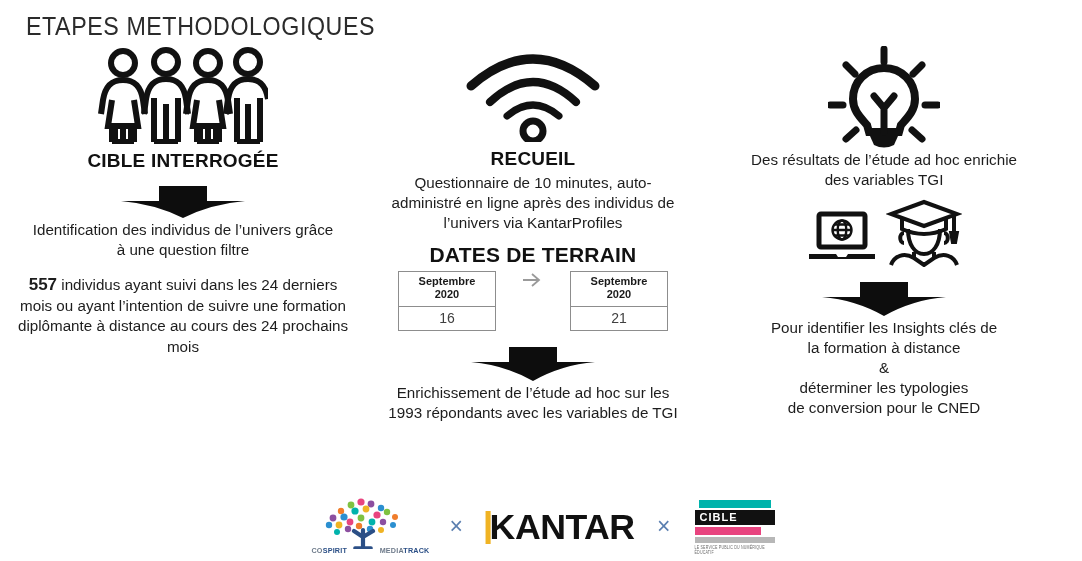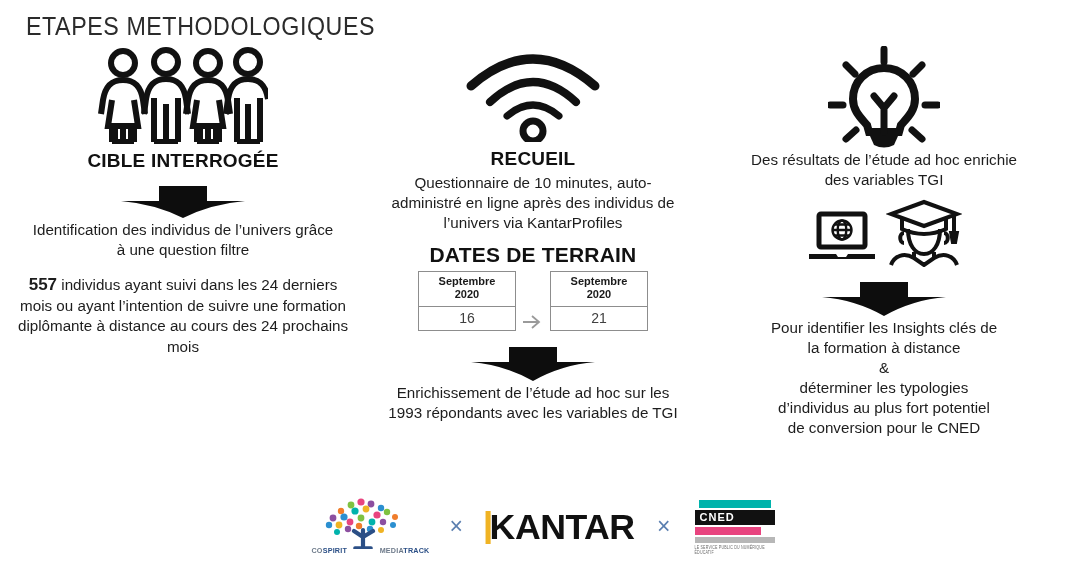--- a/index.html
+++ b/index.html
@@ -61,21 +61,21 @@
 
   
   .arrow{display:block;margin:0 auto;}
 
   
   .dates-head{
     font-size:21px;font-weight:bold;color:#111;
     margin:10px 0 4px 0;letter-spacing:0.2px;
   }
   .dates-row{
-    display:flex;align-items:flex-end;justify-content:center;gap:4px;
+    display:flex;align-items:flex-start;justify-content:center;gap:24px;
   }
   .date-box{
     border:1.4px solid #8d8d8d;
     width:96px;
     background:#fff;
   }
   .date-box .dtop{
     font-size:11px;font-weight:bold;line-height:1.22;
     padding:3px 2px 4px 2px;
     border-bottom:1.4px solid #8d8d8d;
@@ -302,21 +302,20 @@
       <svg class="arrow" width="128" height="38" viewBox="0 0 128 38" aria-hidden="true">
         <path d="M40 2 L88 2 L88 17 L126 17 Q92 20 64 36 Q36 20 2 17 L40 17 Z" fill="#0d0d0d"></path>
       </svg>
     </div>
 
     <div class="body-txt" style="padding:0 28px;">
       <div>Pour identifier les Insights clés de</div>
       <div>la formation à distance</div>
       <div>&amp;</div>
       <div>déterminer les typologies</div>
-      <div>d’individus au plus fort potentiel</div>
       <div>de conversion pour le CNED</div>
     </div>
   </div>
 
   <div class="footer">
 
     <div class="cospirit">
       <svg width="118" height="52" viewBox="0 0 118 52" aria-hidden="true" style="position:absolute;left:0;top:0;">
         <g>
           <circle cx="34" cy="14" r="3.2" fill="#f07d2b"></circle>
@@ -356,20 +355,20 @@
     <div class="xsep">×</div>
 
     <div class="kantar">
       <span class="bar"></span><span>KANTAR</span>
     </div>
 
     <div class="xsep">×</div>
 
     <div class="cned">
       <div class="bar1"></div>
-      <div class="bar2">CNED</div>
+      <div class="bar2">CIBLE</div>
       <div class="bar3"></div>
       <div class="bar4"></div>
       <div class="tag">LE SERVICE PUBLIC DU NUMÉRIQUE ÉDUCATIF</div>
     </div>
   </div>
 
 </div>
 
 </body></html>

